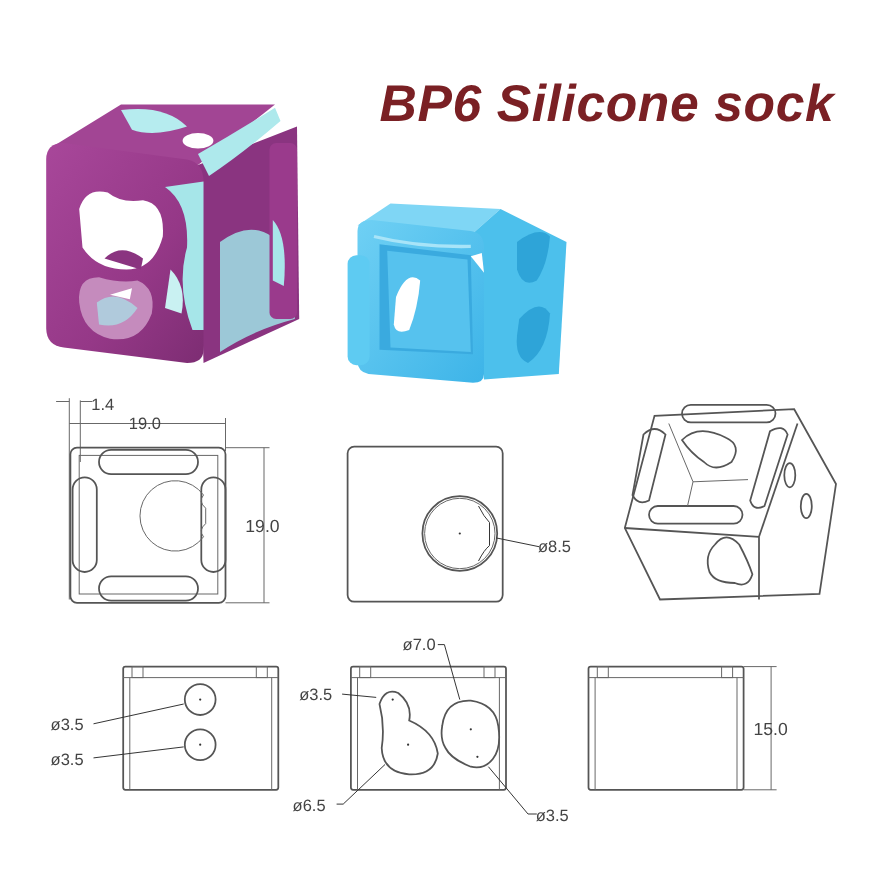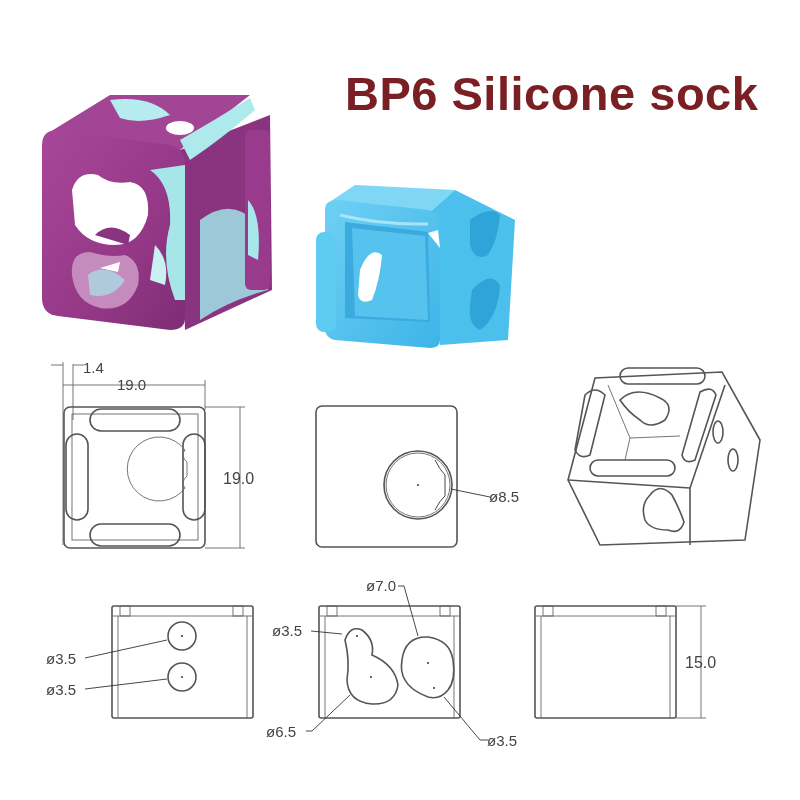--- a/index.html
+++ b/index.html
@@ -1,17 +1,17 @@
 <!DOCTYPE html>
 <html><head>
 <meta charset="utf-8">
 <style>
   html, body { margin:0; padding:0; background:#ffffff; }
   body { width:800px; height:800px; position:relative; overflow:hidden; font-family:"Liberation Sans", sans-serif; }
-  .title { position:absolute; left:345px; top:66px; font-family:"Liberation Sans", sans-serif; font-weight:bold; font-size:47px; color:#7a2024; letter-spacing:0.5px; white-space:nowrap; }
+  .title { position:absolute; left:345px; top:66px; font-family:"Liberation Sans", sans-serif; font-weight:bold; font-size:47px; color:#7a2024; letter-spacing:0.5px; white-space:nowrap;font-style:italic; }
   svg.layer { position:absolute; left:0; top:0; }
   .dim { font-family:"Liberation Sans", sans-serif; font-size:15px; fill:#444; }
   .dimv { font-family:"Liberation Sans", sans-serif; font-size:16px; fill:#444; }
   .ln { stroke:#555; stroke-width:1.6; fill:none; }
   .lnt { stroke:#666; stroke-width:0.9; fill:none; }
   .ld { stroke:#333; stroke-width:0.9; fill:none; }
 </style>
 </head>
 <body>
 

